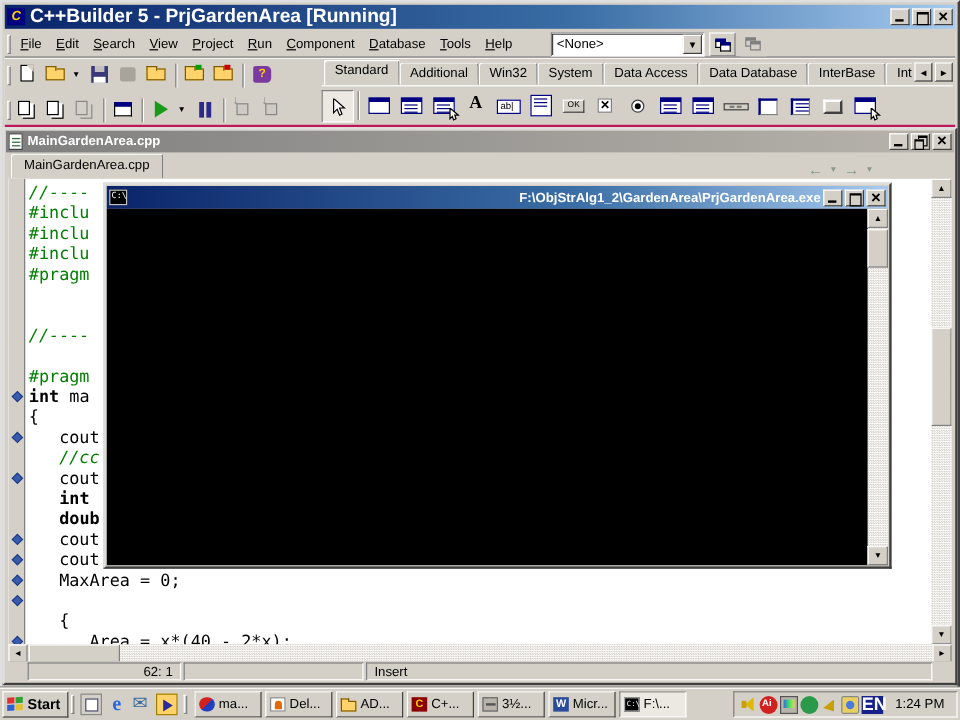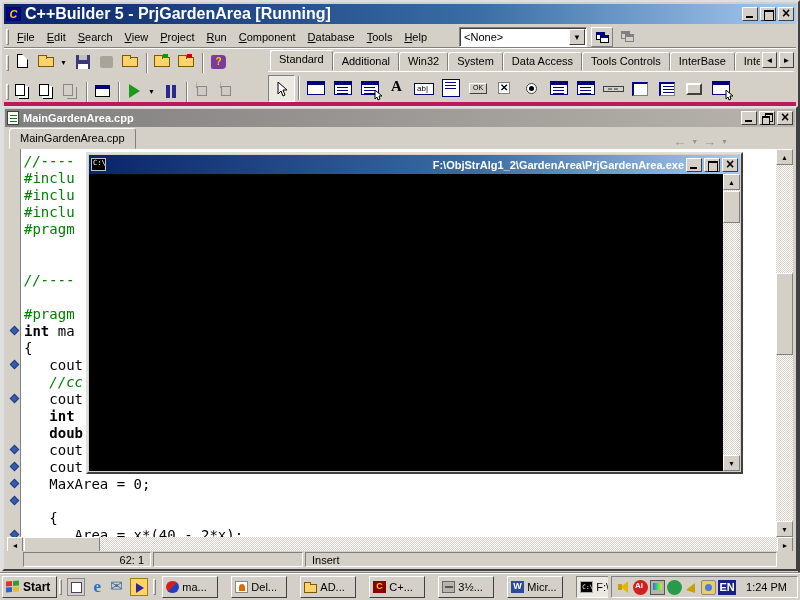--- a/index.html
+++ b/index.html
@@ -32,21 +32,21 @@
   .menu-item::first-letter{text-decoration:underline;}
   .obj-combo{margin-left:26px;width:128px;height:20px;background:#fff;border:1px solid;border-color:#808080 #fff #fff #808080;box-shadow:inset 1px 1px 0 #404040;display:flex;align-items:center;}
   .obj-combo .val{flex:1;font-size:11px;padding-left:4px;color:#000;}
   .combo-arrow{width:16px;height:16px;background:#d4d0c8;text-align:center;font-size:8px;line-height:16px;flex:none;margin-right:1px;}
   .mini-btn{width:22px;height:20px;background:#d4d0c8;margin-left:4px;position:relative;flex:none;}
   .casc{position:absolute;left:4px;top:4px;width:9px;height:8px;border:1px solid #000;background:#fff;border-top:3px solid #000080;}
   .casc2{position:absolute;left:8px;top:7px;width:9px;height:8px;border:1px solid #000;background:#fff;border-top:3px solid #000080;}
   .dis .casc,.dis .casc2{border-color:#808080;border-top-color:#808080;background:#d4d0c8;}
 
   
-  .toolzone{position:absolute;top:46px;left:2px;right:2px;height:58px;border-bottom:4px solid #be185d;box-shadow:0 1px 0 #fff;}
+  .toolzone{position:absolute;top:46px;left:2px;right:2px;height:58px;border-bottom:2px solid #be185d;box-shadow:0 1px 0 #fff;}
   .toolrow{position:absolute;left:0;width:258px;height:29px;display:flex;align-items:center;}
   .toolrow.row1{top:0;}
   .toolrow.row2{top:29px;}
   .tbtn{width:24px;height:23px;position:relative;flex:none;margin:0 0;}
   .tbtn.narrow{width:12px;}
   .tsep{width:2px;height:20px;border-left:1px solid #808080;border-right:1px solid #fff;margin:0 3px;flex:none;}
   
   .i-page{position:absolute;left:6px;top:3px;width:11px;height:14px;background:#fff;border:1px solid #000;}
   .i-page::after{content:"";position:absolute;right:-1px;top:-1px;border:3px solid;border-color:#d4d0c8 #d4d0c8 transparent transparent;}
   .i-folder{position:absolute;left:3px;top:6px;width:16px;height:10px;background:#ffd26b;border:1px solid #7a5a00;}
@@ -148,21 +148,21 @@
   .winflag{width:14px;height:12px;display:grid;grid-template-columns:6px 6px;grid-template-rows:5px 5px;gap:1px;transform:skewY(-4deg);}
   .winflag i{display:block;}
   .qlbox{display:flex;align-items:center;gap:3px;margin:0 3px;flex:none;}
   .ql{width:18px;height:18px;position:relative;flex:none;}
   .ql-desk{background:#d4d0c8;border:1px solid #888;}
   .ql-desk::after{content:"";position:absolute;left:3px;top:3px;width:9px;height:9px;background:#fff;border:1px solid #446;}
   .ql-ie{color:#2a6adf;font-size:17px;font-weight:bold;font-family:"Liberation Serif",serif;line-height:18px;text-align:center;}
   .ql-mail::after{content:"✉";position:absolute;left:1px;top:-1px;font-size:15px;color:#3a6a9a;}
   .ql-play{background:#ffd26b;border:1px solid #a08000;}
   .ql-play::after{content:"";position:absolute;left:5px;top:4px;border-left:8px solid #2a2a9a;border-top:5px solid transparent;border-bottom:5px solid transparent;}
-  .taskbtns{display:flex;align-items:center;gap:13px;flex:1;overflow:hidden;margin-left:4px;}
+  .taskbtns{display:flex;align-items:center;gap:3px;flex:1;overflow:hidden;margin-left:4px;}
   .taskbtn{width:56px;height:22px;background:#d4d0c8;display:flex;align-items:center;padding:0 3px;flex:none;}
   .taskbtn .lbl{font-size:11px;margin-left:3px;white-space:nowrap;overflow:hidden;}
   .taskbtn.pressed{background:#ece9e2;}
   .tico{width:13px;height:12px;flex:none;position:relative;}
   .t-ma{background:linear-gradient(135deg,#d02020 50%,#2040c0 50%);border-radius:6px;}
   .t-delphi{background:#fff;border:1px solid #888;}
   .t-delphi::after{content:"";position:absolute;left:3px;top:2px;width:6px;height:7px;background:#e06a00;border-radius:50% 50% 0 0;}
   .t-folder{background:#ffd26b;border:1px solid #7a5a00;margin-top:2px;height:9px;}
   .t-folder::before{content:"";position:absolute;left:-1px;top:-3px;width:5px;height:2px;background:#ffd26b;border:1px solid #7a5a00;border-bottom:none;}
   .t-bcb{background:#8a0000;}
@@ -179,21 +179,21 @@
   .tr-speaker::before{content:"";position:absolute;left:5px;top:1px;border-right:7px solid #e0b800;border-top:6px solid transparent;border-bottom:6px solid transparent;}
   .tr-ati{background:#d02020;border-radius:50%;}
   .tr-ati::after{content:"Ai";position:absolute;left:2px;top:1px;color:#fff;font-size:8px;font-weight:bold;}
   .tr-disp{background:#b8b4ac;border:1px solid #555;}
   .tr-disp::after{content:"";position:absolute;left:2px;top:2px;width:9px;height:7px;background:linear-gradient(90deg,#3a6adf,#3adf6a,#dfdf3a);}
   .tr-cd{background:#2a9a4a;border-radius:50%;}
   .tr-cd::after{content:"";position:absabsolute;}
   .tr-vol::after{content:"";position:absolute;left:2px;top:3px;border-right:9px solid #c8a000;border-top:7px solid transparent;border-bottom:3px solid transparent;}
   .tr-sched{background:#e8d060;border:1px solid #888;border-radius:2px;}
   .tr-sched::after{content:"";position:absolute;left:3px;top:3px;width:7px;height:7px;background:#4a7adf;border-radius:50%;}
-  .kbd-badge{width:18px;height:15px;background:#16218c;color:#fff;font-size:11px;font-weight:bold;text-align:center;line-height:15px;flex:none;}
+  .kbd-badge{width:18px;height:15px;background:#16218c;color:#fff;font-size:15px;font-weight:bold;text-align:center;line-height:15px;flex:none;}
   .clock{font-size:11px;padding:0 4px 0 8px;white-space:nowrap;}
 </style>
 </head>
 <body>
 
 <div class="screen">
   <div class="main-frame">
 
     <div class="titlebar">
       <span class="appicon">C</span>
@@ -296,21 +296,21 @@
           </span>
       </div>
 
       <div class="palette">
         <div class="pal-tabs">
           <span class="pal-tab active">Standard</span>
           <span class="pal-tab">Additional</span>
           <span class="pal-tab">Win32</span>
           <span class="pal-tab">System</span>
           <span class="pal-tab">Data Access</span>
-          <span class="pal-tab">Tools Controls</span>
+          <span class="pal-tab">Data Database</span>
           <span class="pal-tab">InterBase</span>
           <span class="pal-tab">Internet</span>
 
         </div>
         <div class="pal-scroll">
           <span class="winbtn r">◄</span>
           <span class="winbtn r">►</span>
         </div>
         <div class="pal-icons">
           <span class="pbtn sel">

